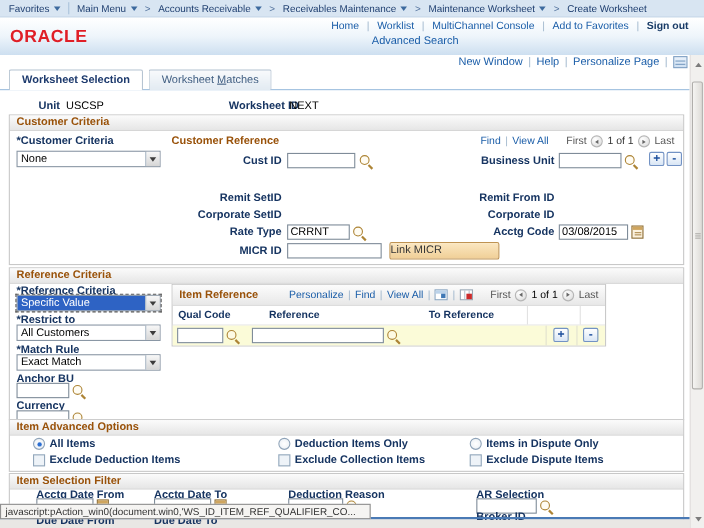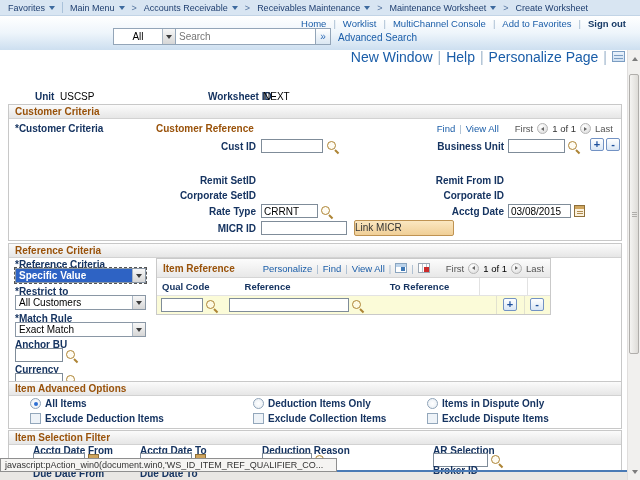--- a/index.html
+++ b/index.html
@@ -30,21 +30,21 @@
   .ddbtn { width: 13px; display: flex; align-items: center; justify-content: center;
     background: linear-gradient(#f7f7f7, #d6d6d6); border-left: 1px solid #a9b6c4; cursor: pointer; }
   .ddbtn::after { content: ""; width: 0; height: 0; border-left: 3px solid transparent; border-right: 3px solid transparent; border-top: 4px solid #3c3c3c; }
   .searchipt { width: 140px; border: 1px solid #93a5b8; border-left: none; padding: 0 3px; font: inherit; font-size: 10px; color: #444; }
   .gobtn { width: 15px; border: 1px solid #93a5b8; border-left: none; background: linear-gradient(#ffffff, #dbe7f2);
     color: #2f6db8; font-size: 10px; display: flex; align-items: center; justify-content: center; cursor: pointer; }
   .advsearch { position: absolute; left: 338px; top: 16px; color: #1a5da8; cursor: pointer; }
 
   
   .pagebar { position: absolute; left: 0; top: 50px; width: 625px; height: 13px; display: flex;
-    justify-content: flex-end; align-items: center; gap: 5px; font-size: 14px; }
+    justify-content: flex-end; align-items: center; gap: 5px; font-size: 10px; }
   .ico-pagegrid { width: 13px; height: 11px; border: 1px solid #7b9dc2; background: linear-gradient(#eaf2fb, #cfe0f2); position: relative; cursor: pointer; }
   .ico-pagegrid::before { content: ""; position: absolute; left: 1px; right: 1px; top: 3px; height: 1px; background: #7b9dc2; box-shadow: 0 3px 0 #7b9dc2; }
   .tabsrow { position: absolute; left: 0; top: 63px; width: 627px; height: 19px; padding-left: 8px; border-bottom: 1px solid #9dbede; }
   .tab { position: relative; display: inline-block; height: 19px; line-height: 18px; padding: 0 11px;
     border: 1px solid #b6c4d2; border-bottom: none; border-radius: 2px 2px 0 0;
     background: linear-gradient(#f8fafc, #e2eaf2); color: #3f5d80; margin-right: 2px; cursor: pointer; vertical-align: bottom; }
   .tab.active { background: #fff; font-weight: bold; color: #1d3a6d; z-index: 2; }
   .ak { text-decoration: underline; }
 
   .unitrow { position: absolute; left: 0; top: 84px; width: 627px; height: 20px; }
@@ -65,21 +65,21 @@
   .mag { position: absolute; width: 12px; height: 12px; cursor: pointer; }
   .mag::before { content: ""; position: absolute; left: 0; top: 0; width: 7px; height: 7px;
     border: 1.5px solid #ad8435; border-radius: 50%; background: rgba(255,250,235,.6); }
   .mag::after { content: ""; position: absolute; left: 8px; top: 8px; width: 5px; height: 2px;
     background: #ad8435; transform: rotate(45deg); transform-origin: 0 50%; }
   .cal { position: absolute; width: 11px; height: 12px; border: 1px solid #8d6f3a; background: #fbf1dd; cursor: pointer; }
   .cal::before { content: ""; position: absolute; left: 0; right: 0; top: 0; height: 3px; background: #cfa55e; }
   .cal::after { content: ""; position: absolute; left: 2px; top: 5px; width: 6px; height: 1px; background: #b08c50; box-shadow: 0 2px 0 #b08c50; }
   .ddl { position: absolute; height: 15px; border: 1px solid #8a97a5; background: #fff; display: flex; align-items: stretch; cursor: pointer; }
   .ddl .dtxt { flex: 1; padding: 1px 3px; white-space: nowrap; overflow: hidden; }
-  .ddl.focus { outline: 1px dashed #555; font-weight: bold; }
+  .ddl.focus { outline: 1px dashed #555; }
   .ddl.focus .dtxt { background: #2e63c4; color: #fff; }
   .pm { position: absolute; width: 14px; height: 13px; border: 1px solid #7292c4; border-radius: 2px;
     background: linear-gradient(#ffffff, #d9e6f5); color: #1d4f9c; font-weight: bold; font-size: 11px;
     line-height: 10px; text-align: center; cursor: pointer; }
   .navc { width: 11px; height: 11px; border-radius: 50%; border: 1px solid #b5b5b5;
     background: radial-gradient(circle at 35% 30%, #ffffff, #d9d9d9); display: inline-flex; align-items: center; justify-content: center; cursor: pointer; }
   .tri-l { width: 0; height: 0; border-top: 2.5px solid transparent; border-bottom: 2.5px solid transparent; border-right: 3.5px solid #666; }
   .tri-r { width: 0; height: 0; border-top: 2.5px solid transparent; border-bottom: 2.5px solid transparent; border-left: 3.5px solid #666; }
   .lnk { color: #1a5da8; cursor: pointer; }
   .toolrow { position: absolute; display: flex; align-items: center; gap: 4px; font-size: 9.5px; color: #333; }
@@ -158,52 +158,53 @@
       <span>Maintenance Worksheet</span>
       <span class="caret"></span>
     </span>
     <span class="csep">&gt;</span>
     <span class="crumb">
       <span>Create Worksheet</span>
     </span>
   </div>
 
   <div class="masthead">
+    <div class="logo">ORACLE</div>
     <div class="toplinks">
       <span class="tlink">Home</span>
       <span class="tsep">|</span>
       <span class="tlink">Worklist</span>
       <span class="tsep">|</span>
       <span class="tlink">MultiChannel Console</span>
       <span class="tsep">|</span>
       <span class="tlink">Add to Favorites</span>
       <span class="tsep">|</span>
       <span class="signout">Sign out</span>
     </div>
-    <div class="searchwrap">
-      <span class="scope">
-        <span class="stxt">All</span>
-        <span class="ddbtn"></span>
-      </span>
-      <input class="searchipt" placeholder="Search" style="">
-      <span class="gobtn">»</span>
-    </div>
     <div class="advsearch">Advanced Search</div>
   </div>
 
   <div class="pagebar">
     <span class="lnk">New Window</span>
     <span class="tsep">|</span>
     <span class="lnk">Help</span>
     <span class="tsep">|</span>
     <span class="lnk">Personalize Page</span>
     <span class="tsep">|</span>
     <span class="ico-pagegrid"></span>
   </div>
 
+  <div class="tabsrow">
+    <span class="tab active">
+      <span>Worksheet Selection</span>
+    </span>
+    <span class="tab">
+      <span>Worksheet </span><span class="ak">M</span><span>atches</span>
+    </span>
+  </div>
 
   <div class="unitrow">
     <span class="lblb" style="left:35px;top:7px">Unit</span>
     <span class="val" style="left:60px;top:7px">USCSP</span>
     <span class="lblb" style="left:208px;top:7px">Worksheet ID</span>
     <span class="val" style="left:263px;top:7px">NEXT</span>
   </div>
 
   <div class="sec" style="top:104px">
     <div class="sechdr">Customer Criteria</div>
@@ -218,41 +219,45 @@
         <span class="navc">
             <span class="tri-l"></span>
           </span>
         <span>1 of 1</span>
         <span class="navc">
             <span class="tri-r"></span>
           </span>
         <span class="graytxt">Last</span>
       </div>
 
+      <span class="ddl" style="left:6px;top:18px;width:131px">
+        <span class="dtxt">None</span>
+        <span class="ddbtn"></span>
+      </span>
 
       <span class="flabel" style="left:95px;top:22px;width:152px">Cust ID</span>
       <input class="ipt" style="left: 252px; top: 20px; width: 62px;">
       <span class="mag" style="left:318px;top:22px"></span>
 
       <span class="flabel" style="left:335px;top:22px;width:160px">Business Unit</span>
       <input class="ipt" style="left: 499px; top: 20px; width: 57px;">
       <span class="mag" style="left:559px;top:22px"></span>
       <span class="pm" style="left:581px;top:19px">+</span>
       <span class="pm" style="left:597px;top:19px">-</span>
 
       <span class="flabel" style="left:95px;top:56px;width:152px">Remit SetID</span>
       <span class="flabel" style="left:335px;top:56px;width:160px">Remit From ID</span>
       <span class="flabel" style="left:95px;top:71px;width:152px">Corporate SetID</span>
       <span class="flabel" style="left:335px;top:71px;width:160px">Corporate ID</span>
 
       <span class="flabel" style="left:95px;top:87px;width:152px">Rate Type</span>
       <input class="ipt" style="left: 252px; top: 85px; width: 57px;" value="CRRNT">
       <span class="mag" style="left:312px;top:87px"></span>
 
-      <span class="flabel" style="left:335px;top:87px;width:160px">Acctg Date</span>
+      <span class="flabel" style="left:335px;top:87px;width:160px">Acctg Code</span>
       <input class="ipt" style="left: 499px; top: 85px; width: 63px;" value="03/08/2015">
       <span class="cal" style="left:565px;top:86px"></span>
 
       <span class="flabel" style="left:95px;top:104px;width:152px">MICR ID</span>
       <input class="ipt" style="left: 252px; top: 102px; width: 86px;">
       <span class="btn-tan" style="left:345px;top:101px;width:100px">Link MICR</span>
     </div>
   </div>
 
   <div class="sec" style="top:243px">

